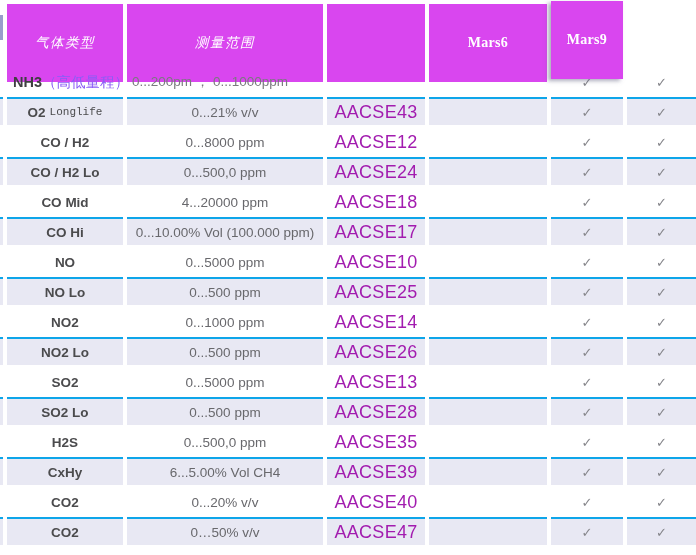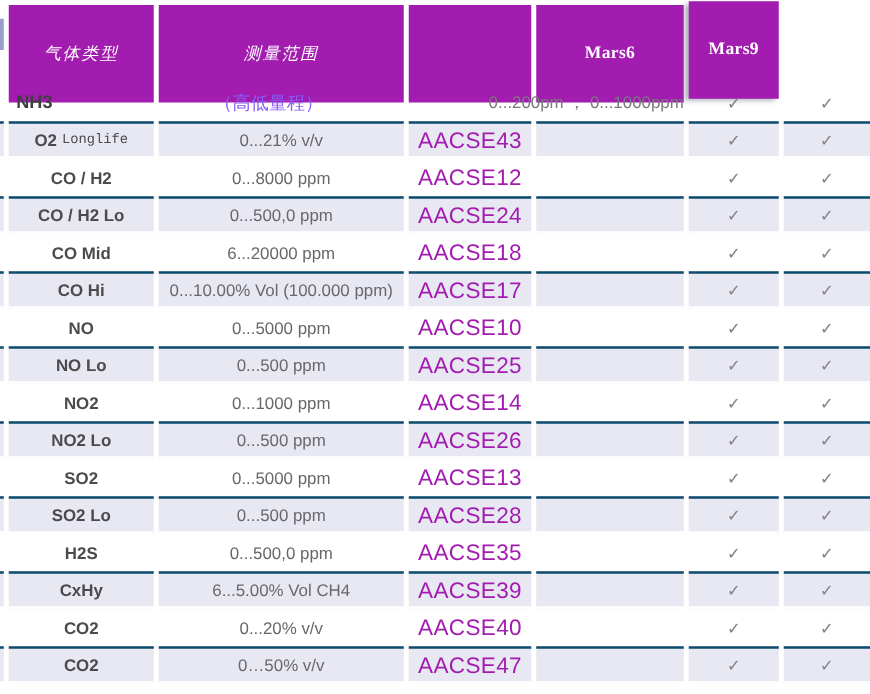--- a/index.html
+++ b/index.html
@@ -7,43 +7,43 @@
     position:relative; width:696px; height:555px; background:#ffffff;
     overflow:hidden; font-family:"Liberation Sans", sans-serif;
   }
   
   .left-artifact { position:absolute; left:0; top:15px; width:2.5px; height:25px; background:#999dcb; }
 
   .header {
     position:absolute; top:4px; left:0; width:696px; height:60px;
     display:grid; grid-template-columns:3px 116px 196px 98px 118px 72px 69px; column-gap:4px;
   }
-  .hcell { background:#a21caf; display:flex; align-items:center; justify-content:center; }
+  .hcell { background:#d946ef; display:flex; align-items:center; justify-content:center; }
   .hcell.blank { background:transparent; }
   .hcell.cjk { color:#ffffff; font-style:italic; font-size:13.5px; letter-spacing:1.5px; }
   .hcell.mars { color:#ffffff; font-family:"Liberation Serif", serif; font-weight:bold; font-size:14px; letter-spacing:.3px; }
   .hcell.mars9 { position:relative; top:-3px; height:78px; box-shadow:-3px 2px 4px rgba(105,105,135,.55); z-index:2; }
 
   .rows { position:absolute; top:67px; left:0; width:696px; }
   .row {
     display:grid; grid-template-columns:3px 116px 196px 98px 118px 72px 69px;
     column-gap:4px; height:30px;
   }
   .row.span1 { grid-template-columns:3px 540px 72px 69px; }
   .cell { display:flex; align-items:center; justify-content:center; box-sizing:border-box; overflow:hidden; }
-  .row.shaded .cell { background:#e8e8f3; border-top:2px solid #0c4a6e; border-bottom:2px solid #ffffff; }
+  .row.shaded .cell { background:#e8e8f3; border-top:2px solid #0ea5e9; border-bottom:2px solid #ffffff; }
 
   .gas-name   { font-weight:bold; color:#4b4b4d; font-size:13.5px; white-space:nowrap; }
   .gas-suffix { font-family:"Liberation Mono", monospace; color:#4b4b4d; font-size:11px; white-space:nowrap; }
   .gas-suffix:not(:empty) { margin-left:4px; }
   .range-text { color:#68686c; font-size:13.5px; white-space:nowrap; }
   .code-text  { color:#a21caf; font-size:18px; letter-spacing:.3px; white-space:nowrap; }
   .check-mark { color:#85858a; font-size:13px; }
 
-  .span-text { justify-content:space-between; padding-left:6px; white-space:nowrap; }
+  .span-text { justify-content:flex-start; padding-left:6px; white-space:nowrap; }
   .nh3-gas { font-weight:bold; font-size:14.5px; color:#3f3f41; }
   .nh3-qualifier { font-size:14.5px; color:#8b5cf6; }
   .nh3-range { font-family:Liberation Sans, sans-serif; font-size:13.5px; color:#7a7a7e; margin-left:3px; }
 </style>
 </head>
 <body>
 
 <div class="stage">
   <div class="left-artifact"></div>
 
@@ -107,21 +107,21 @@
       <div class="cell check-mark">✓</div>
       <div class="cell check-mark">✓</div>
     </div>
 
     <div class="row">
       <div class="cell"></div>
       <div class="cell">
           <span class="gas-name">CO Mid</span>
           <span class="gas-suffix"></span>
         </div>
-      <div class="cell range-text">6...20000 ppm</div>
+      <div class="cell range-text">4...20000 ppm</div>
       <div class="cell code-text">AACSE18</div>
       <div class="cell"></div>
       <div class="cell check-mark">✓</div>
       <div class="cell check-mark">✓</div>
     </div>
 
     <div class="row shaded">
       <div class="cell"></div>
       <div class="cell">
           <span class="gas-name">CO Hi</span>

